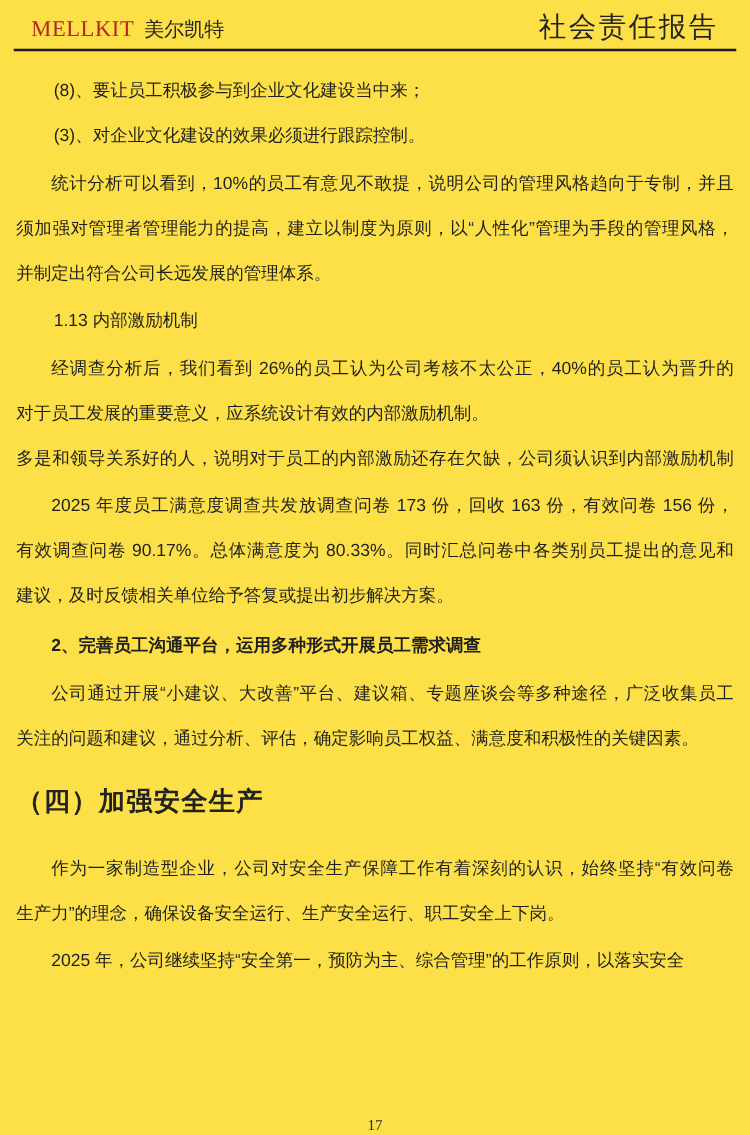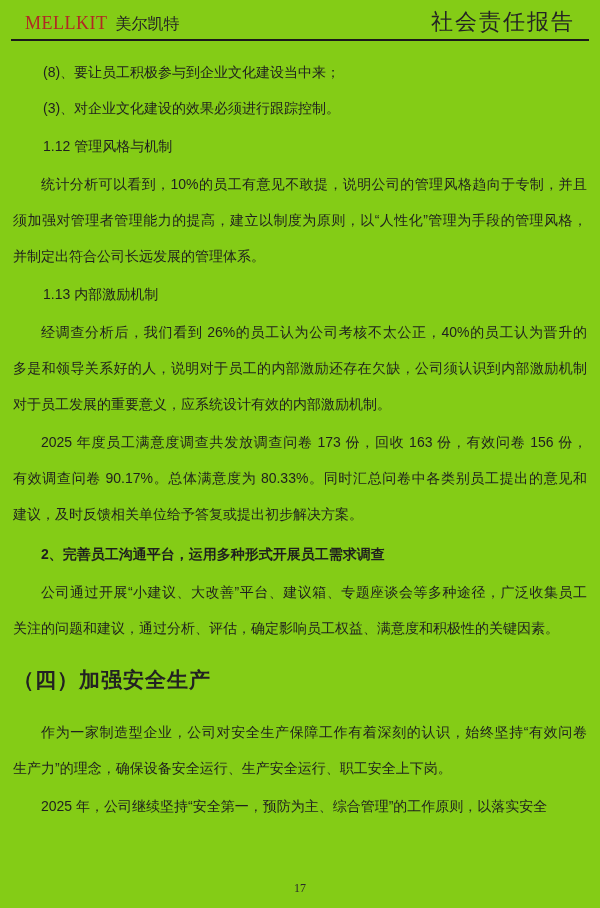--- a/index.html
+++ b/index.html
@@ -1,21 +1,21 @@
 <!DOCTYPE html>
 <html><head>
 <meta charset="utf-8">
 <style>
   html, body { margin: 0; padding: 0; background: #e8e8e8; }
   .page {
     width: 600px;
     height: 908px;
     margin: 0 auto;
     position: relative;
-    background: #84cc16;
+    background: #fde047;
     font-family: "Liberation Sans", sans-serif;
     color: #1f1f1f;
     overflow: hidden;
     box-sizing: border-box;
   }
   
   .header {
     display: flex;
     justify-content: space-between;
     align-items: baseline;
@@ -82,21 +82,21 @@
     line-height: 40px;
     margin-top: 14px;
     margin-bottom: 14px;
     font-weight: 700;
     letter-spacing: 1px;
     color: #222;
   }
   
   .footer {
     position: absolute;
-    bottom: 12px;
+    bottom: 0;
     left: 0;
     right: 0;
     text-align: center;
     font-family: "Liberation Serif", serif;
     font-size: 12px;
     color: #2a2a2a;
   }
 </style>
 </head>
 <body>
@@ -107,31 +107,30 @@
     <div class="brand">
       <span class="brand-latin" style="color: rgb(178, 39, 36);">MELLKIT</span>
       <span class="brand-cn">美尔凯特</span>
     </div>
     <div class="report-title">社会责任报告</div>
   </div>
 
   <div class="content">
       <div class="block list_item">(8)、要让员工积极参与到企业文化建设当中来；</div>
       <div class="block list_item">(3)、对企业文化建设的效果必须进行跟踪控制。</div>
-      <div class="block heading_numbered">1.12 管理风格与机制</div>
       <div class="block paragraph">
         <div class="line first">统计分析可以看到，10%的员工有意见不敢提，说明公司的管理风格趋向于专制，并且</div>
         <div class="line">须加强对管理者管理能力的提高，建立以制度为原则，以“人性化”管理为手段的管理风格，</div>
         <div class="line last">并制定出符合公司长远发展的管理体系。</div>
       </div>
       <div class="block heading_numbered">1.13 内部激励机制</div>
       <div class="block paragraph">
         <div class="line first">经调查分析后，我们看到 26%的员工认为公司考核不太公正，40%的员工认为晋升的</div>
+        <div class="line last">对于员工发展的重要意义，应系统设计有效的内部激励机制。</div>
         <div class="line">多是和领导关系好的人，说明对于员工的内部激励还存在欠缺，公司须认识到内部激励机制</div>
-        <div class="line last">对于员工发展的重要意义，应系统设计有效的内部激励机制。</div>
       </div>
       <div class="block paragraph">
         <div class="line first">2025 年度员工满意度调查共发放调查问卷 173 份，回收 163 份，有效问卷 156 份，</div>
         <div class="line">有效调查问卷 90.17%。总体满意度为 80.33%。同时汇总问卷中各类别员工提出的意见和</div>
         <div class="line last">建议，及时反馈相关单位给予答复或提出初步解决方案。</div>
       </div>
       <div class="block heading_bold">2、完善员工沟通平台，运用多种形式开展员工需求调查</div>
       <div class="block paragraph">
         <div class="line first">公司通过开展“小建议、大改善”平台、建议箱、专题座谈会等多种途径，广泛收集员工</div>
         <div class="line last">关注的问题和建议，通过分析、评估，确定影响员工权益、满意度和积极性的关键因素。</div>

